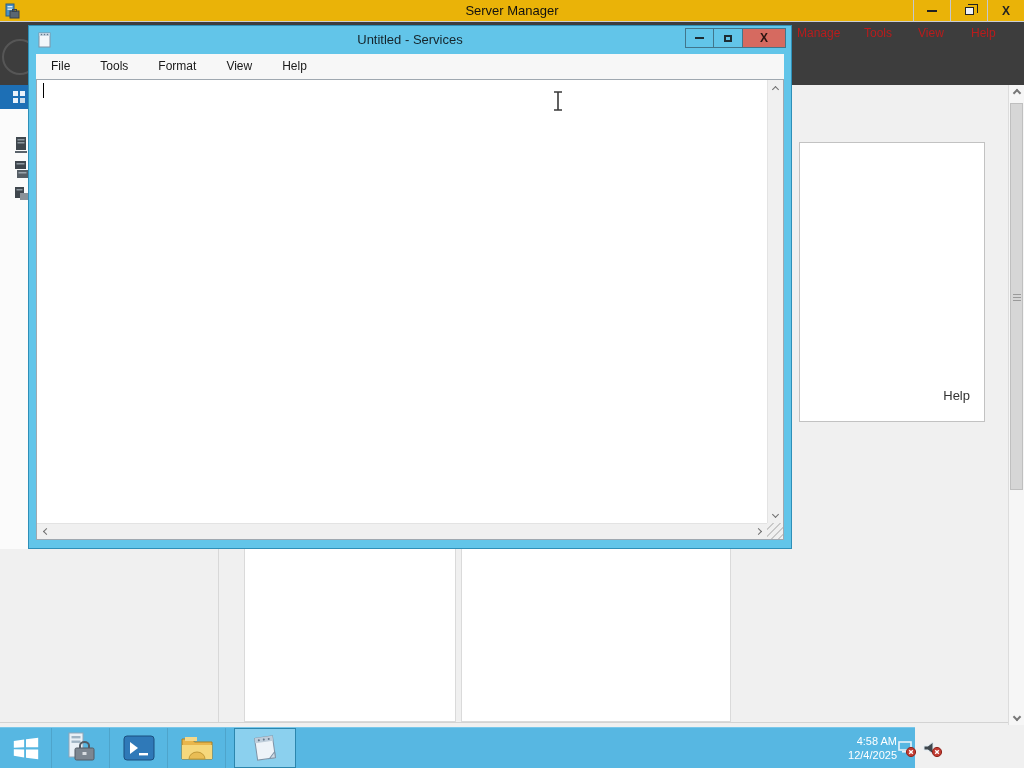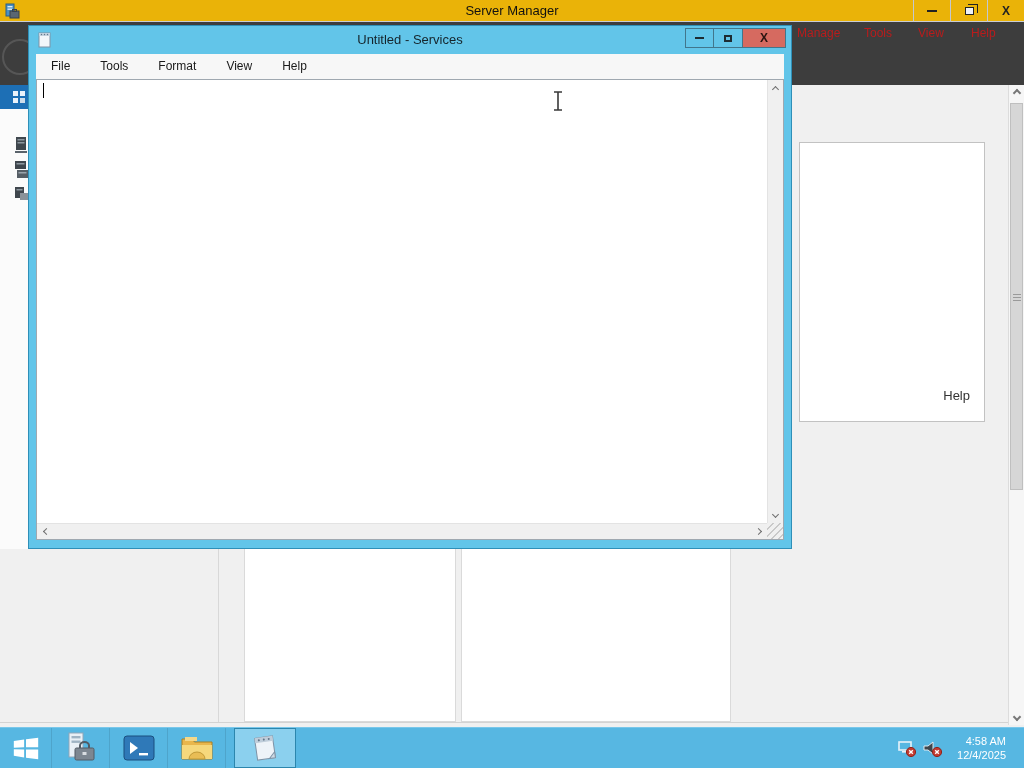--- a/index.html
+++ b/index.html
@@ -82,21 +82,21 @@
   .np-caret { position:absolute; left:6px; top:3px; width:1px; height:15px; background:#000; }
   .np-vscroll { position:absolute; top:0; right:0; bottom:16px; width:16px; background:#f0f0f0; border-left:1px solid #e3e3e3; }
   .np-hscroll { position:absolute; left:0; right:16px; bottom:0; height:16px; background:#f0f0f0; border-top:1px solid #e3e3e3; }
   .np-grip { position:absolute; right:0; bottom:0; width:16px; height:16px; background:#f0f0f0;
      background-image:repeating-linear-gradient(135deg, transparent 0 4px, #c9c9c9 4px 5px); }
 
   
   .cursor-ibeam { left:551px; top:90px; z-index:60; }
 
   
-  .taskbar { left:0; top:727px; width:1024px; height:41px; background:#57b7e2; border-top:1px solid #79c7ea; z-index:30; }
+  .taskbar { left:0; top:727px; width:915px; height:41px; background:#57b7e2; border-top:1px solid #79c7ea; z-index:30; }
   .tb-btn { position:absolute; top:0; height:40px; display:flex; align-items:center; justify-content:center; border-right:1px solid rgba(0,0,0,0.10); cursor:pointer; }
   .tb-start { left:0; width:52px; }
   .tb-sm { left:52px; width:58px; }
   .tb-ps { left:110px; width:58px; }
   .tb-fe { left:168px; width:58px; }
   .tb-np { left:234px; width:62px; background:#8bd0ee; border:1px solid #2c86ad; }
   .tray-icon { position:absolute; top:12px; cursor:pointer; }
   .tray-clock { position:absolute; right:18px; top:6px; text-align:right; color:#fff; font-size:11px; line-height:14px; cursor:default; }
 </style>
 </head>

